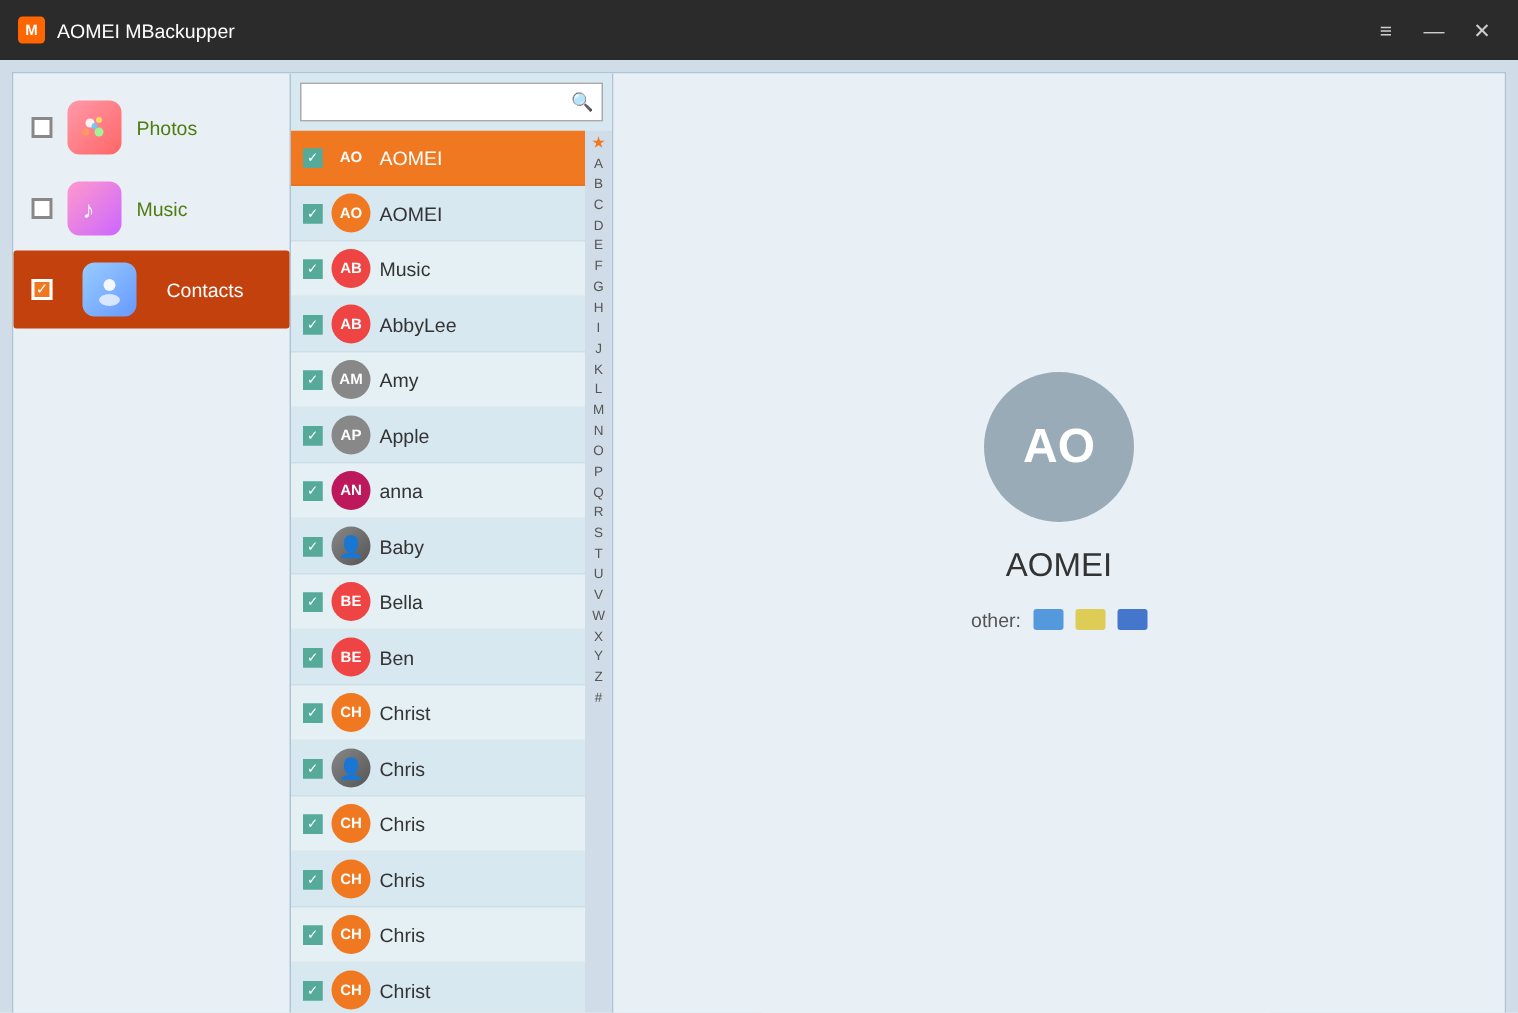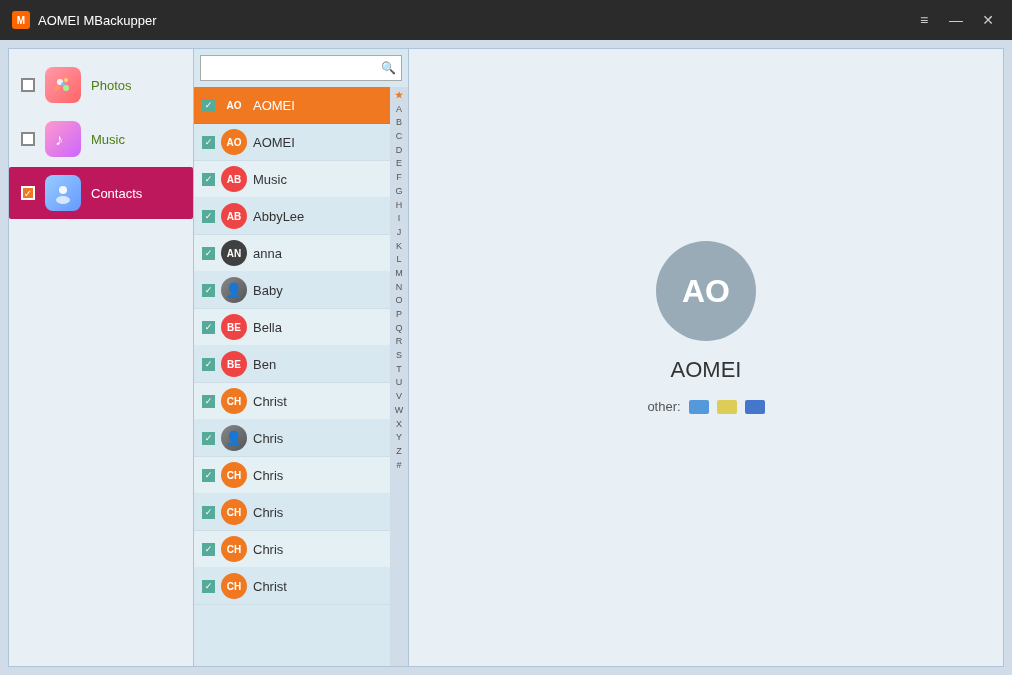--- a/index.html
+++ b/index.html
@@ -82,21 +82,22 @@
     .sidebar-item {
       display: flex;
       align-items: center;
       gap: 10px;
       padding: 8px 12px;
       cursor: pointer;
       border-radius: 2px;
       position: relative;
     }
     .sidebar-item.active {
-      background: #be185d;
+      background: #c2410c;
+      gap: 20px;
     }
     .sidebar-item .cb {
       width: 14px; height: 14px;
       border: 2px solid #888;
       background: #fff;
       display: flex; align-items: center; justify-content: center;
       flex-shrink: 0;
     }
     .sidebar-item.active .cb {
       border-color: #fff;
@@ -282,21 +283,21 @@
     }
 
     
     ::-webkit-scrollbar { width: 6px; }
     ::-webkit-scrollbar-track { background: #d0dde8; }
     ::-webkit-scrollbar-thumb { background: #a0b0c0; border-radius: 3px; }
 
     
     .av-orange { background: #f07820; }
     .av-gray { background: #888; }
-    .av-green { background: #404040; }
+    .av-green { background: #be185d; }
     .av-blue { background: #ef4444; }
     .av-photo {
       background: #888;
       font-size: 8px;
     }
   </style>
 </head>
 <body>
 
 <div id="title-bar">
@@ -376,20 +377,30 @@
             </div>
             <div class="contact-item alt">
               <div class="contact-cb checked"></div>
               <div class="contact-avatar av-blue">AB</div>
               <span class="contact-name">Music</span>
             </div>
             <div class="contact-item">
               <div class="contact-cb checked"></div>
               <div class="contact-avatar av-blue">AB</div>
               <span class="contact-name">AbbyLee</span>
+            </div>
+            <div class="contact-item alt">
+              <div class="contact-cb checked"></div>
+              <div class="contact-avatar av-gray">AM</div>
+              <span class="contact-name">Amy</span>
+            </div>
+            <div class="contact-item">
+              <div class="contact-cb checked"></div>
+              <div class="contact-avatar av-gray">AP</div>
+              <span class="contact-name">Apple</span>
             </div>
             <div class="contact-item alt">
               <div class="contact-cb checked"></div>
               <div class="contact-avatar av-green">AN</div>
               <span class="contact-name">anna</span>
             </div>
             <div class="contact-item">
               <div class="contact-cb checked"></div>
               <div class="contact-avatar av-photo" style="background: linear-gradient(135deg, rgb(136, 136, 136), rgb(85, 85, 85)); font-size: 14px;">👤</div>
               <span class="contact-name">Baby</span>

